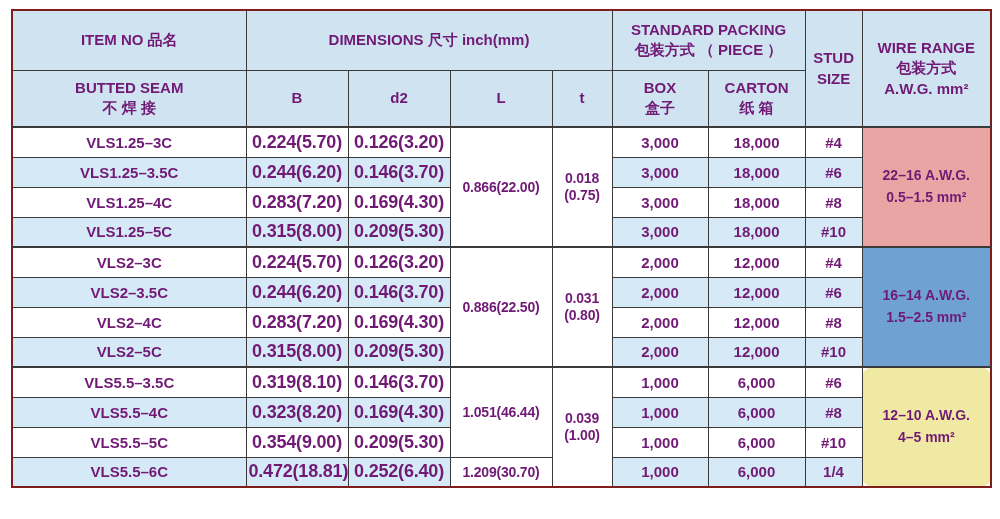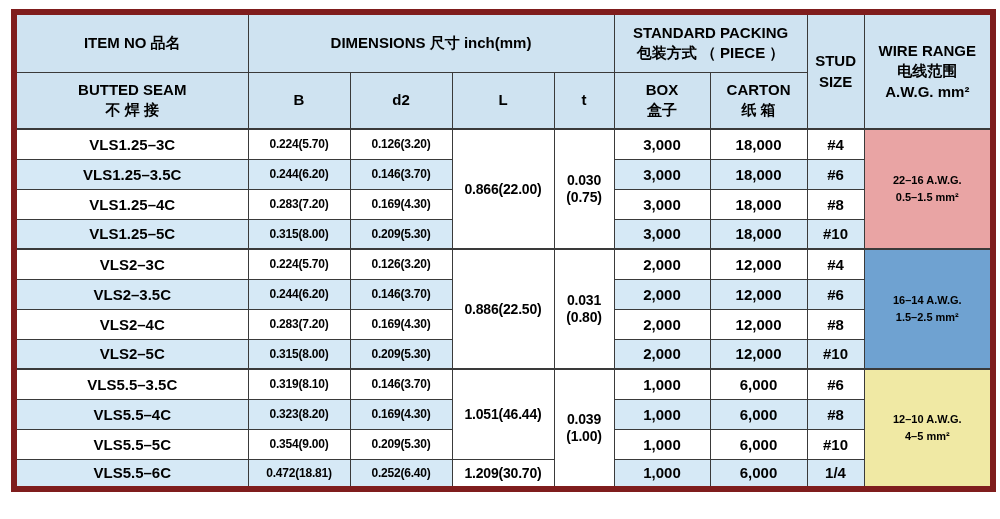--- a/index.html
+++ b/index.html
@@ -3,39 +3,39 @@
 <meta charset="utf-8">
 <style>
   html,body{margin:0;padding:0;}
   body{
     width:1000px;height:519px;background:#ffffff;position:relative;
     font-family:"Liberation Sans", sans-serif;
   }
   .spec-table{
     position:absolute;left:11px;top:9px;
     border-collapse:collapse;table-layout:fixed;width:979px;
-    border:6px solid #7f1d1d;
-    font-weight:bold;color:#000000;
+    border:2px solid #7f1d1d;
+    font-weight:bold;color:#701a75;
   }
   .spec-table th,.spec-table td{
     border:1px solid #3a3a3a;
     text-align:center;vertical-align:middle;
     padding:0 2px;overflow:hidden;
   }
   thead th{background:#cfe3f1;font-size:15px;line-height:1.35;}
   thead tr.h1{height:60px;}
   thead tr.h2{height:57px;}
   thead{border-bottom:2px solid #3a3a3a;}
   tbody tr{height:30px;background:#ffffff;}
   tbody tr.alt{background:#d6e9f6;}
   tbody td{font-size:15px;}
-  tbody td.dim{font-size:12px;letter-spacing:-0.2px;}
+  tbody td.dim{font-size:18px;letter-spacing:-0.2px;}
   tbody td.merged{background:#ffffff;font-size:14px;letter-spacing:-0.2px;}
   tbody td.tcell{line-height:1.25;}
-  tbody td.wire{font-size:11px;line-height:1.55;}
+  tbody td.wire{font-size:14px;line-height:1.55;}
   tbody tr.gstart td{border-top:2px solid #3a3a3a;text-align:center;}
   .bl{display:block;}
 </style>
 </head>
 <body>
 
 <table class="spec-table">
   <colgroup>
     <col style="width:234px">
       <col style="width:102px">
@@ -54,21 +54,21 @@
       <th colspan="2">
         <span class="bl">STANDARD PACKING</span>
         <span class="bl">包装方式 （ PIECE ）</span>
       </th>
       <th rowspan="2">
         <span class="bl">STUD</span>
         <span class="bl">SIZE</span>
       </th>
       <th rowspan="2">
         <span class="bl">WIRE RANGE</span>
-        <span class="bl">电线范围</span>
+        <span class="bl">包装方式</span>
         <span class="bl">A.W.G.  mm²</span>
       </th>
     </tr>
     <tr class="h2">
       <th>
         <span class="bl">BUTTED  SEAM</span>
         <span class="bl">不 焊 接</span>
       </th>
       <th>B</th>
       <th>d2</th>
@@ -86,21 +86,21 @@
   </thead>
 
   <tbody>
 
     <tr class="gstart">
       <td>VLS1.25–3C</td>
       <td class="dim">0.224(5.70)</td>
       <td class="dim">0.126(3.20)</td>
       <td class="merged" rowspan="4">0.866(22.00)</td>
       <td class="merged tcell" rowspan="4">
-        <span class="bl">0.030</span>
+        <span class="bl">0.018</span>
         <span class="bl">(0.75)</span>
       </td>
       <td>3,000</td>
       <td>18,000</td>
       <td>#4</td>
       <td class="wire" rowspan="4" style="background-color: rgb(233, 164, 164);">
         <span class="bl">22–16 A.W.G.</span>
         <span class="bl">0.5–1.5  mm²</span>
       </td>
     </tr>
@@ -176,21 +176,21 @@
       <td class="dim">0.319(8.10)</td>
       <td class="dim">0.146(3.70)</td>
       <td class="merged" rowspan="3">1.051(46.44)</td>
       <td class="merged tcell" rowspan="4">
         <span class="bl">0.039</span>
         <span class="bl">(1.00)</span>
       </td>
       <td>1,000</td>
       <td>6,000</td>
       <td>#6</td>
-      <td class="wire" rowspan="4" style="background-color: rgb(240, 233, 164);">
+      <td class="wire" rowspan="4" style="background-color: rgb(240, 233, 164); border-radius: 11px;">
         <span class="bl">12–10 A.W.G.</span>
         <span class="bl">4–5  mm²</span>
       </td>
     </tr>
     <tr class="alt">
       <td>VLS5.5–4C</td>
       <td class="dim">0.323(8.20)</td>
       <td class="dim">0.169(4.30)</td>
       <td>1,000</td>
       <td>6,000</td>

